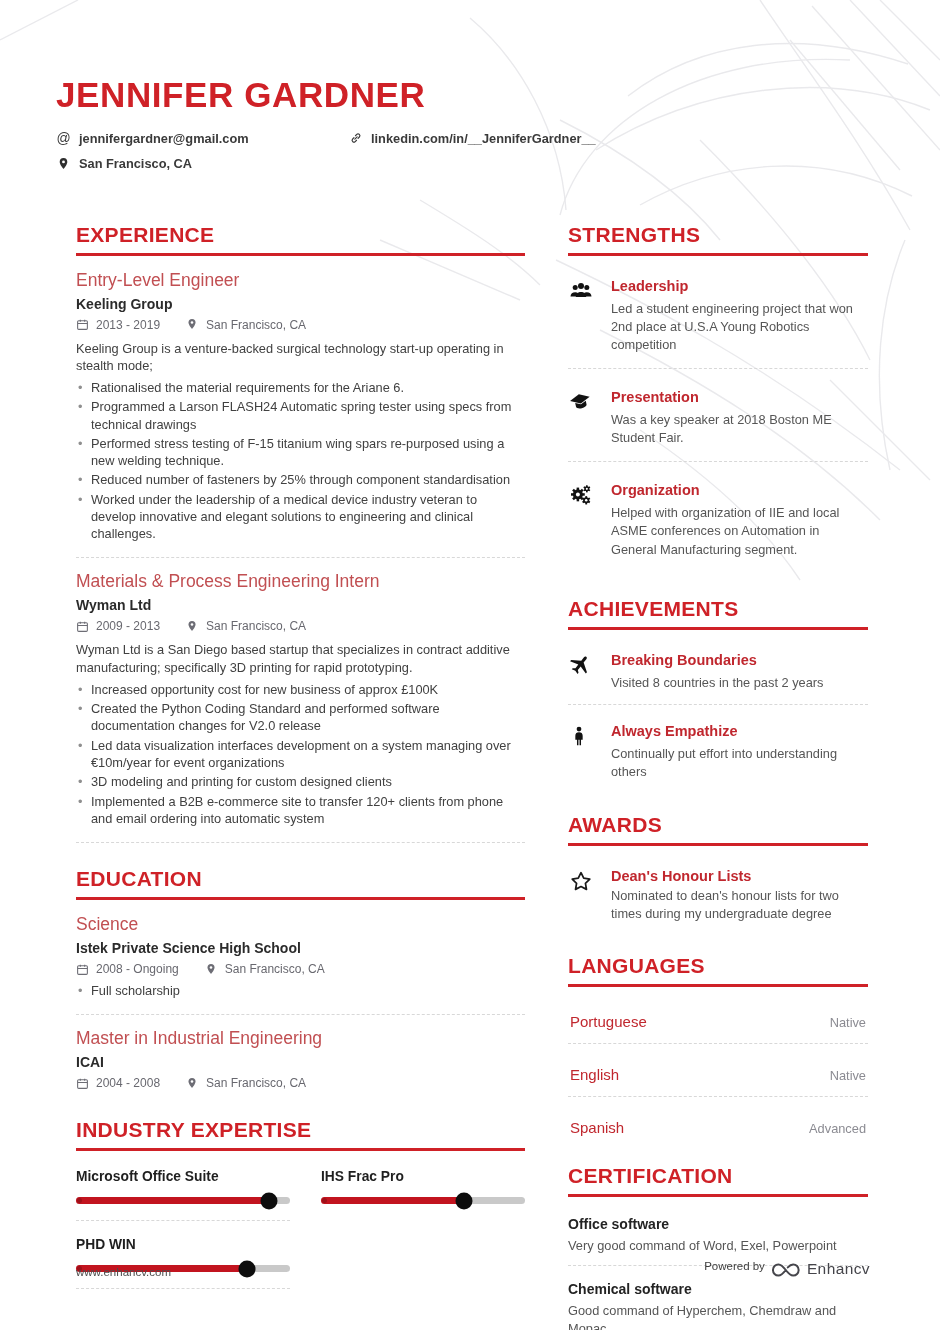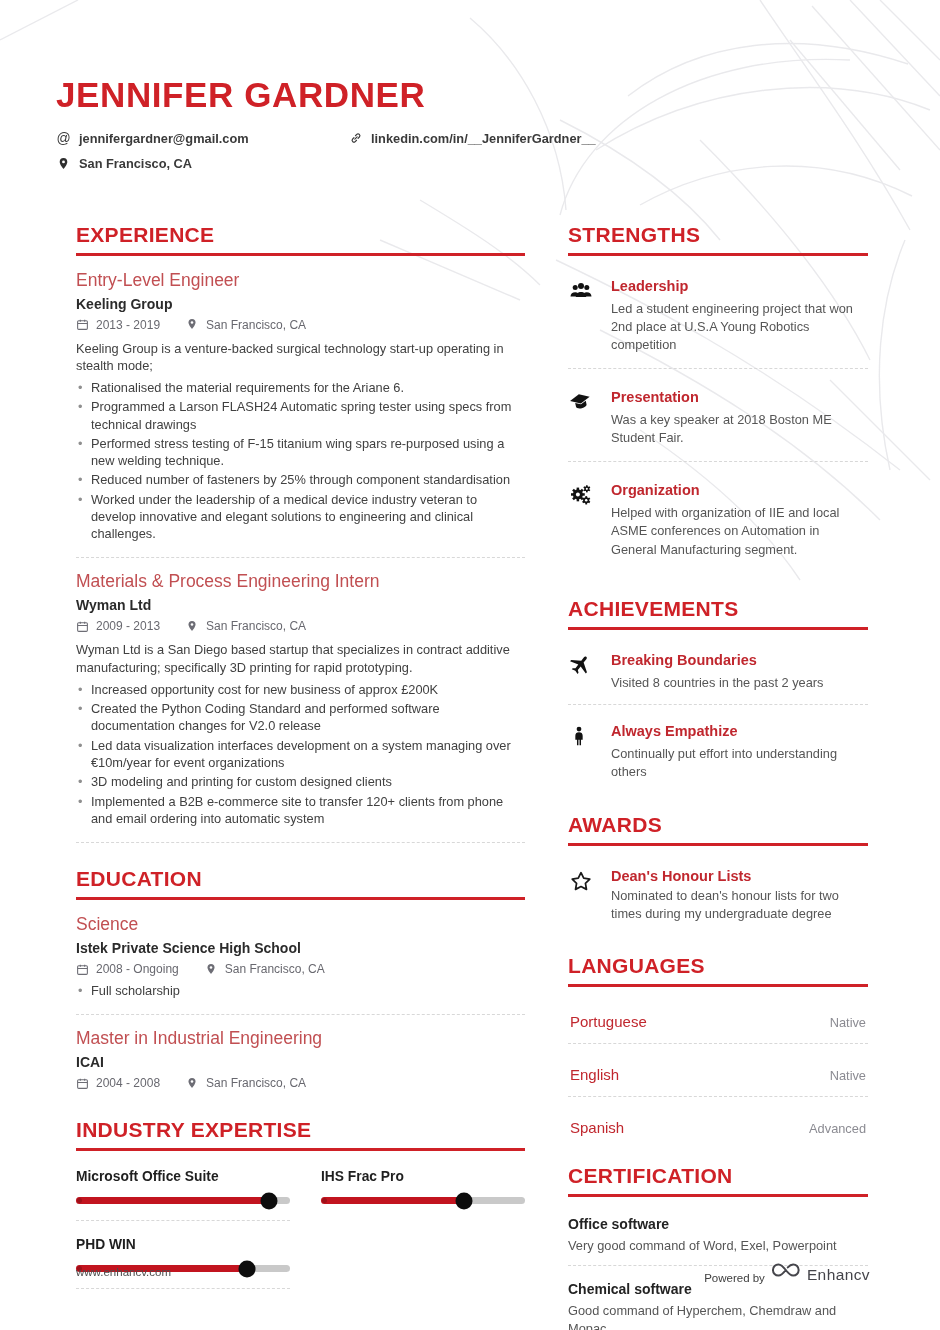--- a/index.html
+++ b/index.html
@@ -72,21 +72,21 @@
   .lang-name{font-size:15px;font-weight:400;color:var(--item-red)}
   .lang-level{font-size:12.8px;color:var(--faint)}
 
   .cert{padding:5px 0 11px;margin-bottom:10px}
   .cert-title{font-size:14px;font-weight:700;color:#232323;margin-bottom:5px}
   .cert-text{font-size:12.8px;color:#565656;line-height:1.4}
 
   
   footer{position:absolute;left:76px;right:70px;bottom:46px;display:flex;justify-content:space-between;align-items:center}
   .f-site{font-size:11.5px;color:#4d4d4d}
-  .f-right{display:flex;align-items:flex-end;gap:4px}
+  .f-right{display:flex;align-items:flex-start;gap:4px}
   .f-pb{font-size:11.5px;color:#3e3e3e}
   .f-logo{color:#46464c}
   .f-brand{font-size:15.5px;color:#44444a;letter-spacing:.4px}
 </style>
 </head>
 <body>
 
 <div class="page">
 
   <svg class="bg" width="940" height="1330" viewBox="0 0 940 1330">
@@ -197,21 +197,21 @@
             <span class="micon">
               <svg width="12" height="12" viewBox="0 0 24 24" fill="#6d6d75">
                   <path d="M12 2a7 7 0 0 1 7 7c0 5-7 13-7 13S5 14 5 9a7 7 0 0 1 7-7z"></path>
                   <circle cx="12" cy="9" r="2.6" fill="#fff"></circle>
                 </svg>
             </span>
             <span>San Francisco, CA</span>
           </div>
           <div class="desc">Wyman Ltd is a San Diego based startup that specializes in contract additive manufacturing; specifically 3D printing for rapid prototyping.</div>
           <ul class="bullets">
-            <li>Increased opportunity cost for new business of approx £200K</li>
+            <li>Increased opportunity cost for new business of approx £100K</li>
             <li>Created the Python Coding Standard and performed software documentation changes for V2.0 release</li>
             <li>Led data visualization interfaces development on a system managing over €10m/year for event organizations</li>
             <li>3D modeling and printing for custom designed clients</li>
             <li>Implemented a B2B e-commerce site to transfer 120+ clients from phone and email ordering into automatic system</li>
           </ul>
         </article>
       </section>
 
       <section>
         <h2 class="section-h">EDUCATION</h2>

